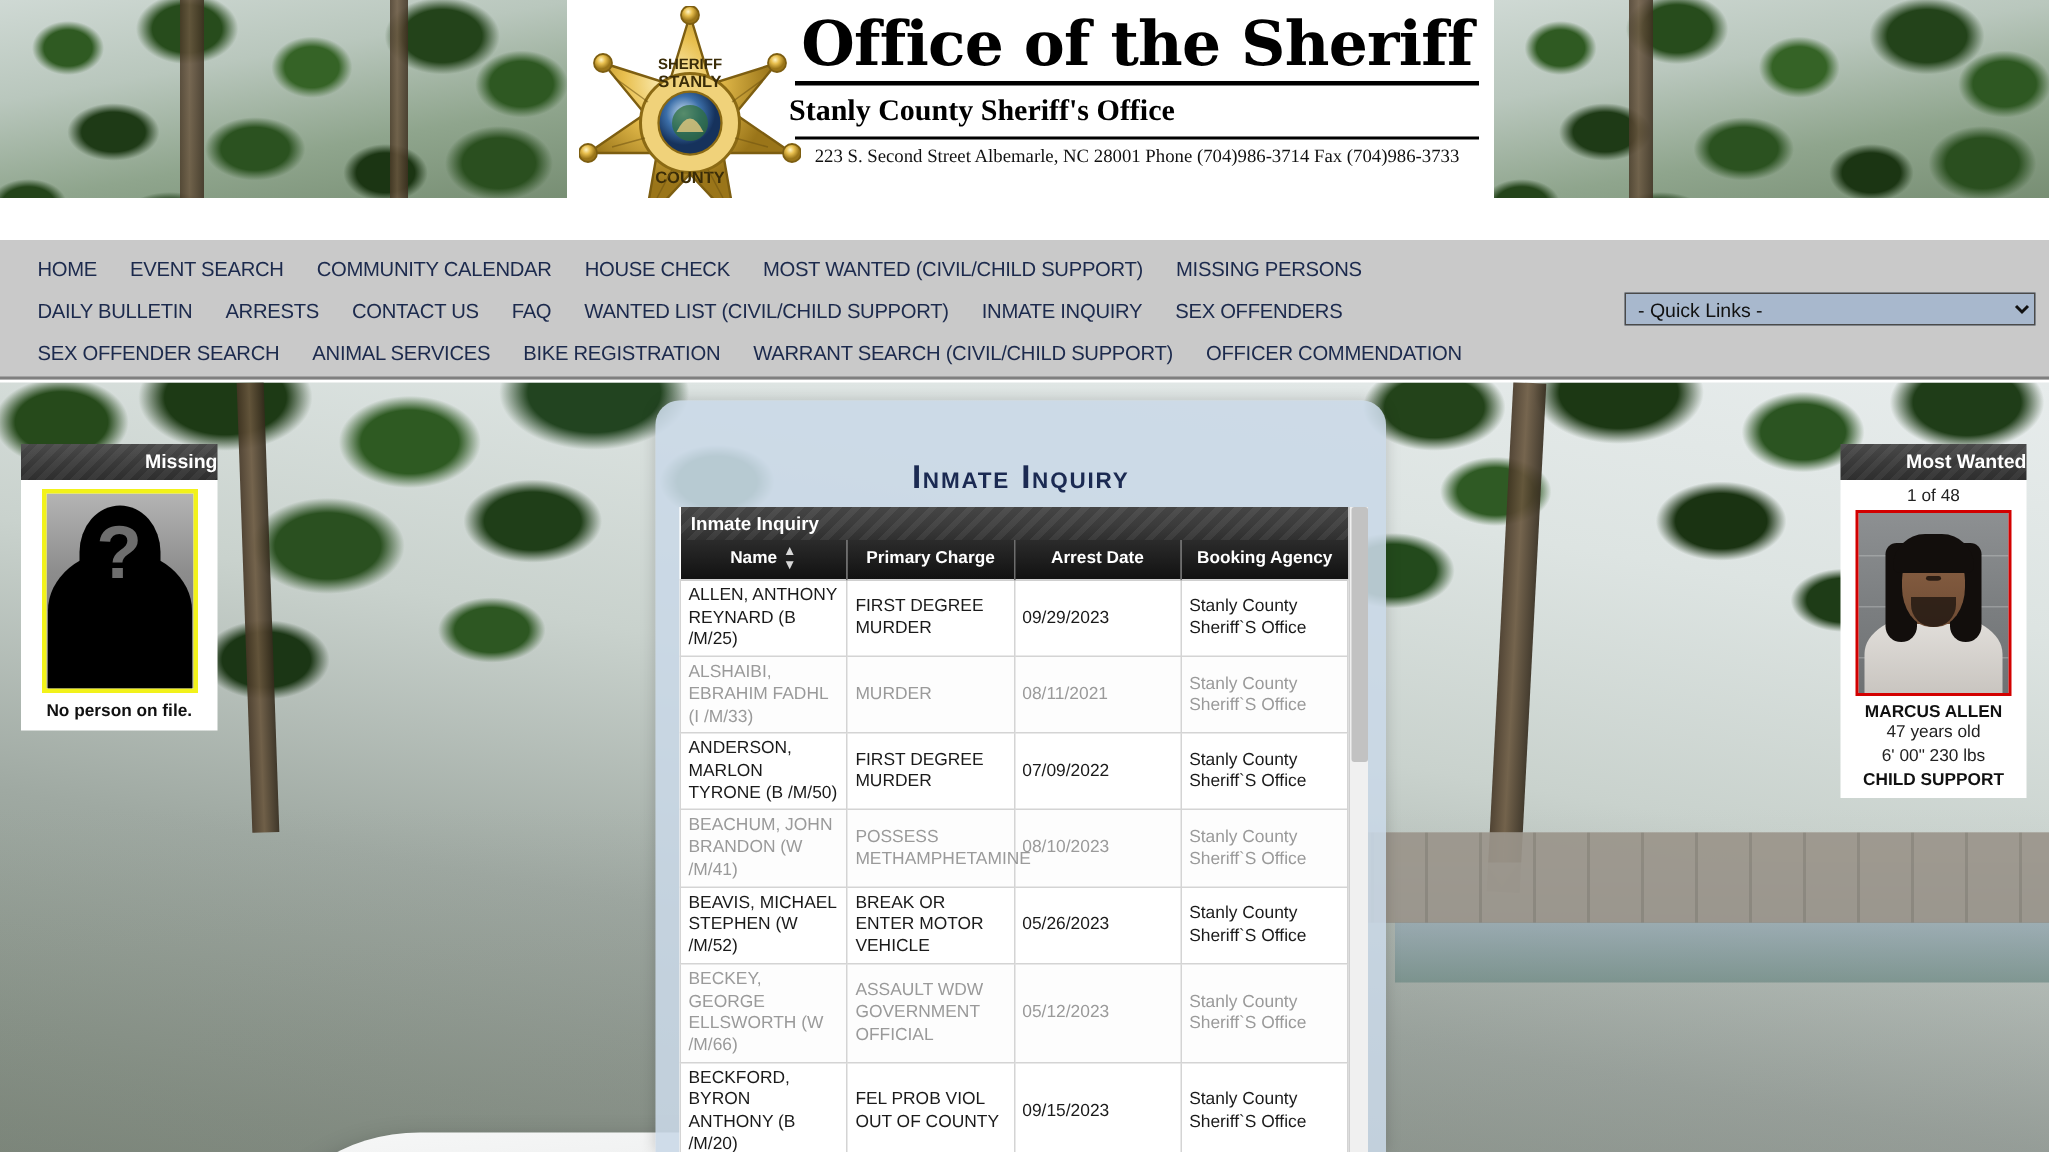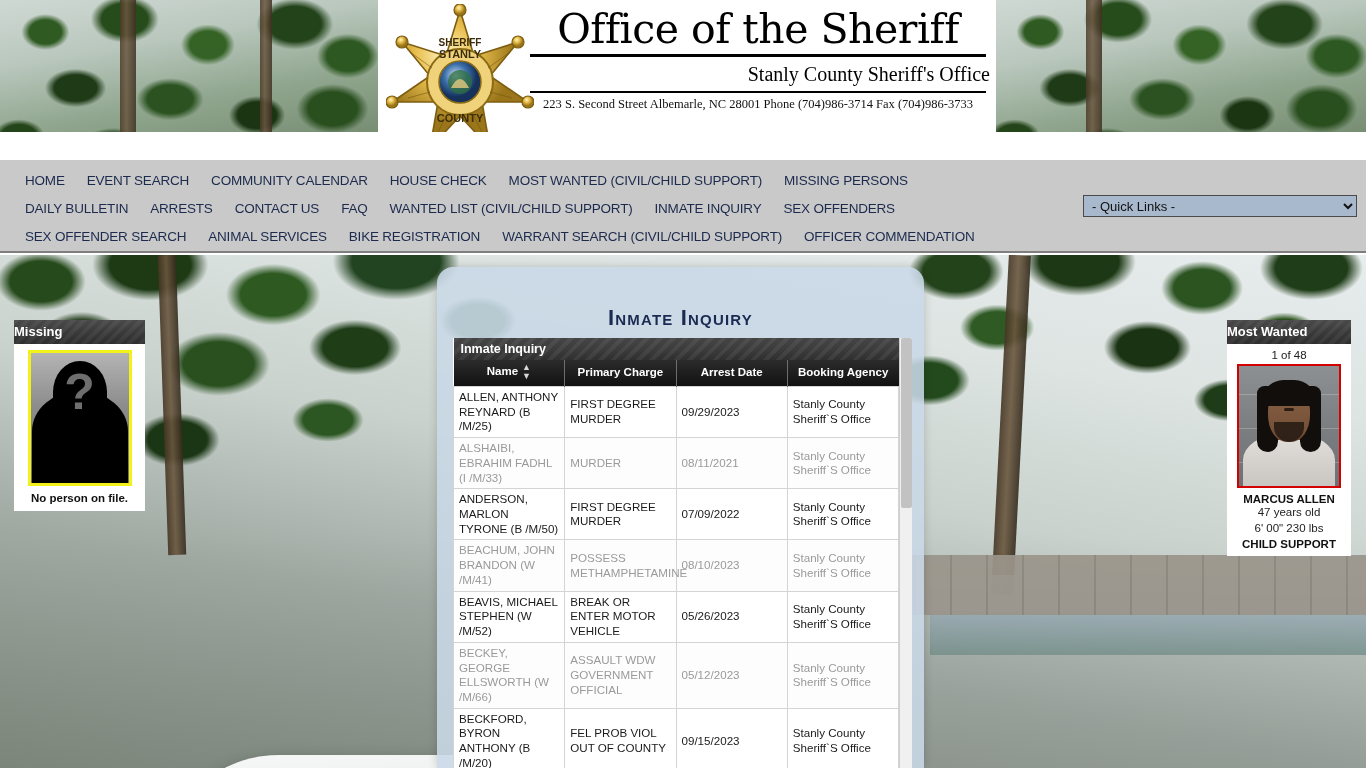--- a/index.html
+++ b/index.html
@@ -53,36 +53,36 @@
   }
   #sheriff-badge {
     position: absolute; left: 8px; top: 4px;
     width: 148px; height: 152px;
   }
   #title-block {
     position: absolute; left: 148px; top: 0; right: 6px; height: 160px;
   }
   #office-title {
     font-family: "DejaVu Serif", serif;
-    font-weight: normal;
+    font-weight: bold;
     font-size: 41px;
     letter-spacing: -0.5px;
     color: #000;
     text-align: center;
     padding-top: 8px;
     line-height: 1.05;
     font-style: normal;
   }
   .rule-thick { border-top: 3px solid #000; margin: 3px 4px 0 4px; }
   .rule-thin  { border-top: 2px solid #000; margin: 4px 4px 0 4px; }
   #county-line, #sheriff-line {
     font-family: "Liberation Serif", serif;
-    font-weight: normal;
+    font-weight: bold;
     font-size: 20px;
-    text-align: right;
+    text-align: left;
     color: #000;
     line-height: 1.25;
   }
   #county-line { padding-top: 5px; }
   #address-line {
     font-family: "Liberation Serif", serif;
     font-size: 12.5px;
     text-align: center;
     color: #111;
     padding-top: 4px;
@@ -187,23 +187,22 @@
 
   
   .widget-header {
     background:
       repeating-linear-gradient(135deg, rgba(255,255,255,.05) 0 4px, rgba(0,0,0,0) 4px 8px),
       linear-gradient(180deg, #4a4a4a 0%, #3a3a3a 50%, #2e2e2e 100%);
     color: #ffffff;
     font-family: "Liberation Sans", sans-serif;
     font-weight: bold;
     font-size: 13px;
-    text-align: left;
-    padding: 4px 16px 5px 0;
-    margin-top: 24px;
+    text-align: right;
+    padding: 4px 0 5px 0;
   }
 
   
   #missing-widget {
     position: absolute; left: 14px; top: 296px;
     width: 131px;
   }
   #missing-body {
     background: #ffffff;
     padding: 6px 6px 7px 6px;

